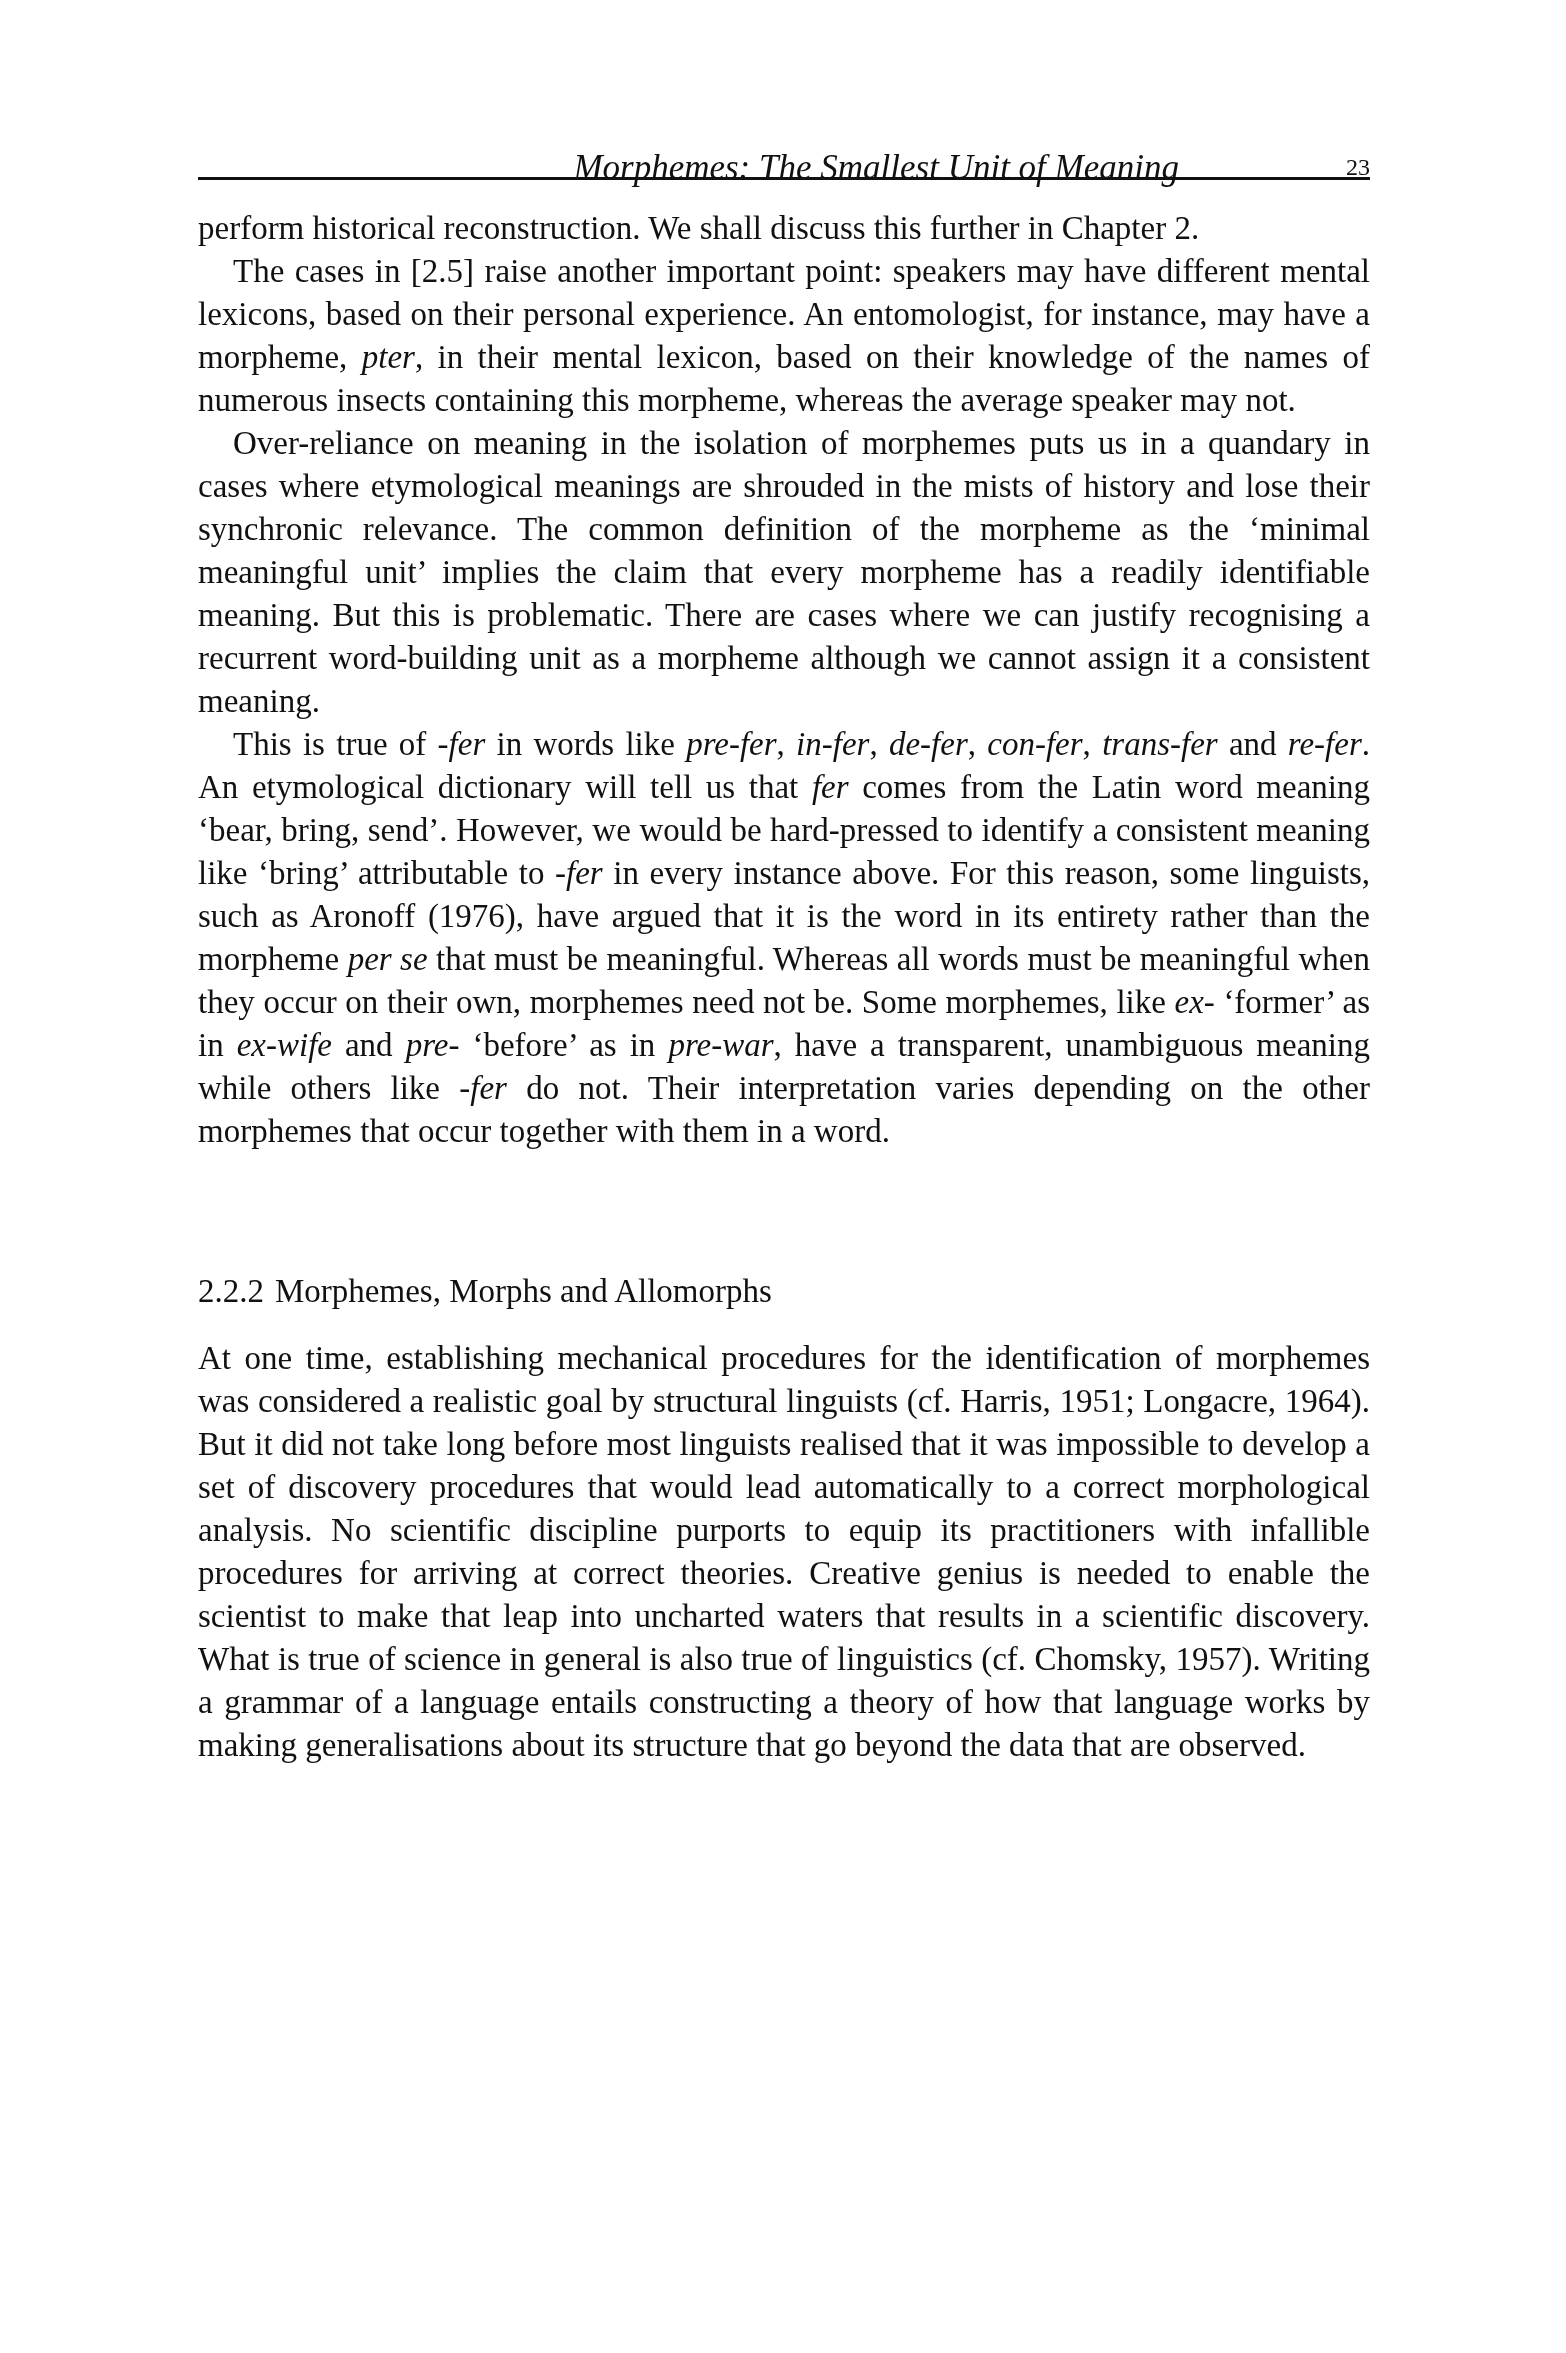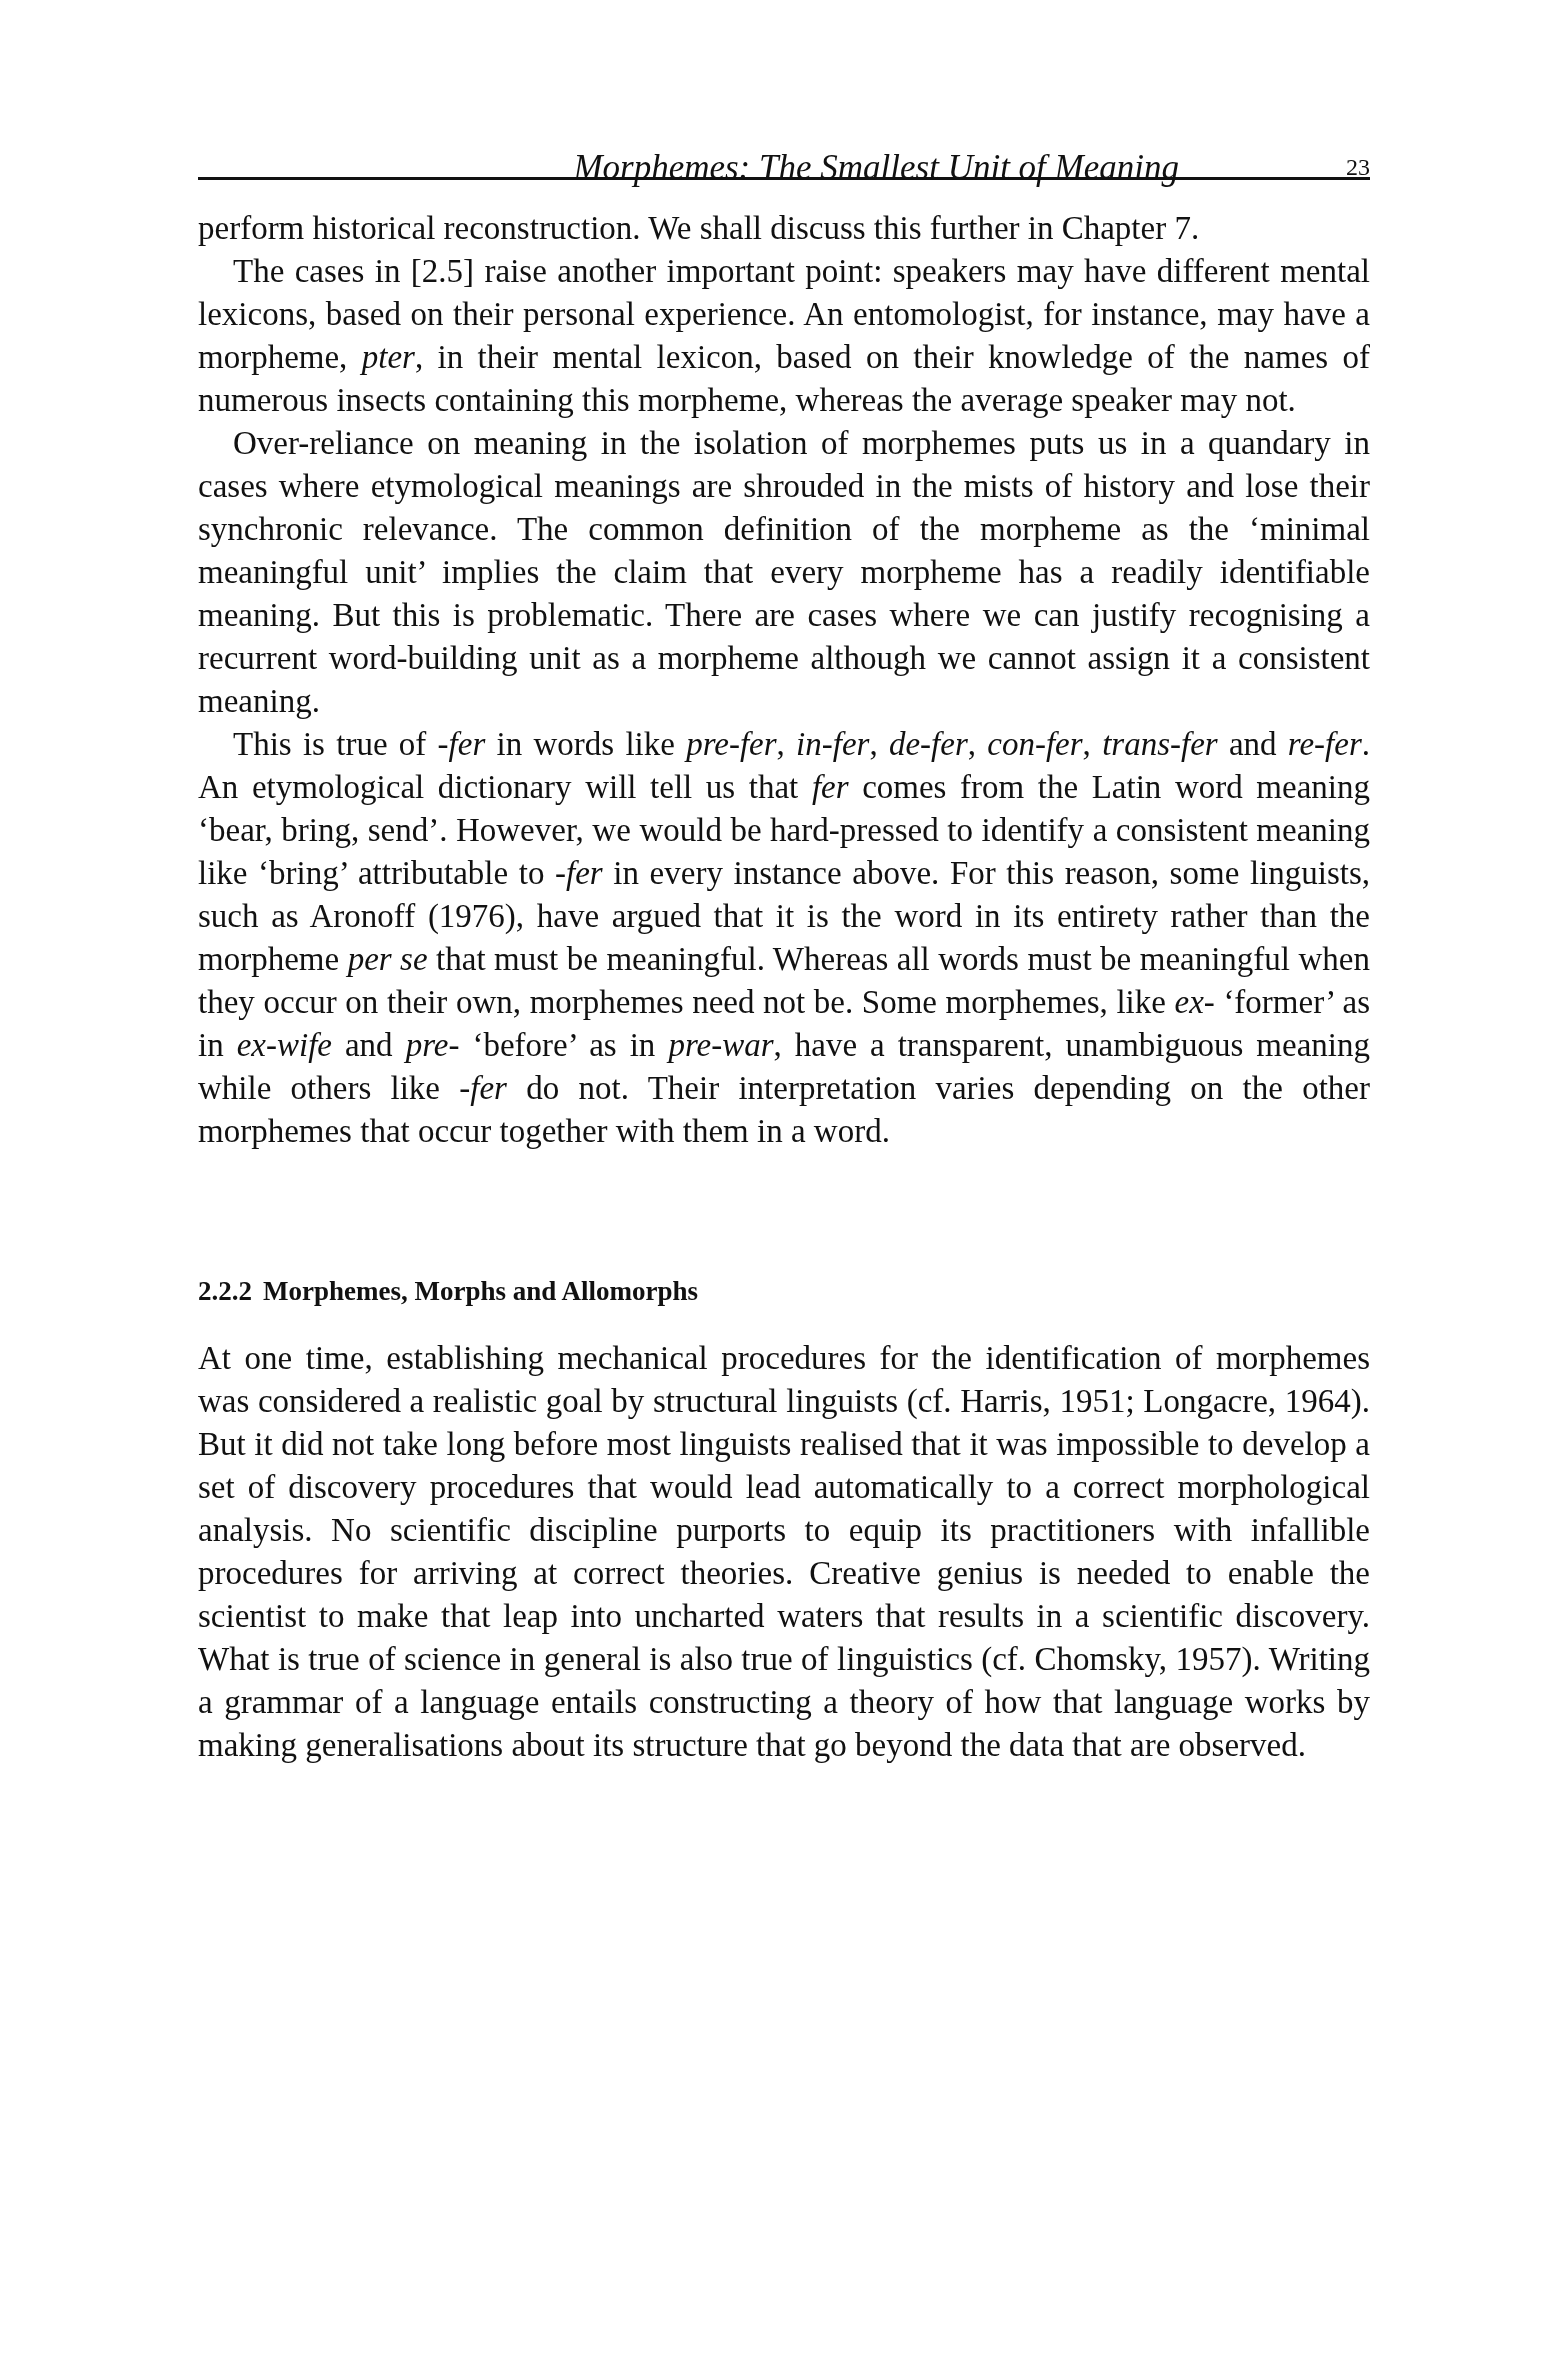--- a/index.html
+++ b/index.html
@@ -22,38 +22,38 @@
   .head-rule {
     position: absolute; top: 177px; left: 0; width: 1172px; height: 3.1px; background: #111111;
   }
   .body { position: absolute; top: 207px; left: 0; width: 1172px; }
   .para {
     margin: 0; font-size: 33px; line-height: 43px; text-align: justify;
     text-align-last: left; hyphens: manual;
   }
   .para.indent { text-indent: 35px; }
   .section-heading {
-    margin: 115px 0 22px 0; font-size: 27px; line-height: 47px; font-weight: bold;
+    margin: 115px 0 22px 0; font-size: 33px; line-height: 47px; font-weight: normal;
   }
   .section-heading .num { margin-right: 11px; }
   em { font-style: italic; margin-top: 24px; }
   strong { font-weight: normal; }
 </style>
 </head>
 <body>
 
 <div class="page">
   <div class="running-head">
     <div class="running-title">Morphemes: The Smallest Unit of Meaning</div>
     <div class="page-number">23</div>
   </div>
   <div class="head-rule"></div>
 
   <div class="body">
-    <p class="para">perform historical reconstruction. We shall discuss this further in Chapter 7.</p>
+    <p class="para">perform historical reconstruction. We shall discuss this further in Chapter 2.</p>
     <p class="para indent">The cases in [2.5] raise another important point: speakers may have different mental lexicons, based on their personal experience. An entomologist, for instance, may have a morpheme, <em>pter</em>, in their mental lexicon, based on their knowledge of the names of numerous insects containing this morpheme, whereas the average speaker may not.</p>
     <p class="para indent">Over-reliance on meaning in the isolation of morphemes puts us in a quandary in cases where etymological meanings are shrouded in the mists of history and lose their synchronic relevance. The common definition of the morpheme as the ‘minimal meaningful unit’ implies the claim that every morpheme has a readily identifiable meaning. But this is problematic. There are cases where we can justify recognising a recurrent word-building unit as a morpheme although we cannot assign it a consistent meaning.</p>
     <p class="para indent">This is true of <em>-fer</em> in words like <em>pre-fer</em>, <em>in-fer</em>, <em>de-fer</em>, <em>con-fer</em>, <em>trans-fer</em> and <em>re-fer</em>. An etymological dictionary will tell us that <em>fer</em> comes from the Latin word meaning ‘bear, bring, send’. However, we would be hard-pressed to identify a consistent meaning like ‘bring’ attributable to <em>-fer</em> in every instance above. For this reason, some linguists, such as Aronoff (1976), have argued that it is the word in its entirety rather than the morpheme <em>per se</em> that must be meaningful. Whereas all words must be meaningful when they occur on their own, morphemes need not be. Some morphemes, like <em>ex-</em> ‘former’ as in <em>ex-wife</em> and <em>pre-</em> ‘before’ as in <em>pre-war</em>, have a transparent, unambiguous meaning while others like <em>-fer</em> do not. Their interpretation varies depending on the other morphemes that occur together with them in a word.</p>
 
     <h3 class="section-heading">
       <span class="num">2.2.2</span><span>Morphemes, Morphs and Allomorphs</span>
     </h3>
 
     <p class="para">At one time, establishing mechanical procedures for the identification of morphemes was considered a realistic goal by structural linguists (cf. Harris, 1951; Longacre, 1964). But it did not take long before most linguists realised that it was impossible to develop a set of <strong>discovery procedures</strong> that would lead automatically to a correct morphological analysis. No scientific discipline purports to equip its practitioners with infallible procedures for arriving at correct theories. Creative genius is needed to enable the scientist to make that leap into uncharted waters that results in a scientific discovery. What is true of science in general is also true of linguistics (cf. Chomsky, 1957). Writing a grammar of a language entails constructing a theory of how that language works by making generalisations about its structure that go beyond the data that are observed.</p>
   </div>

